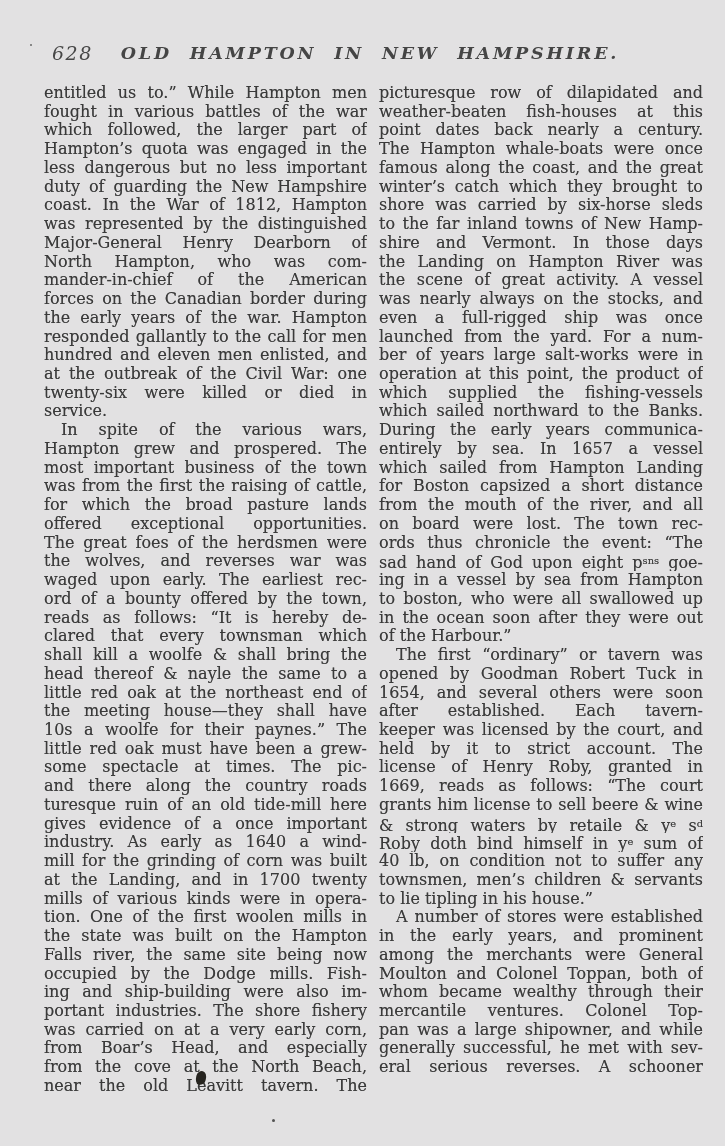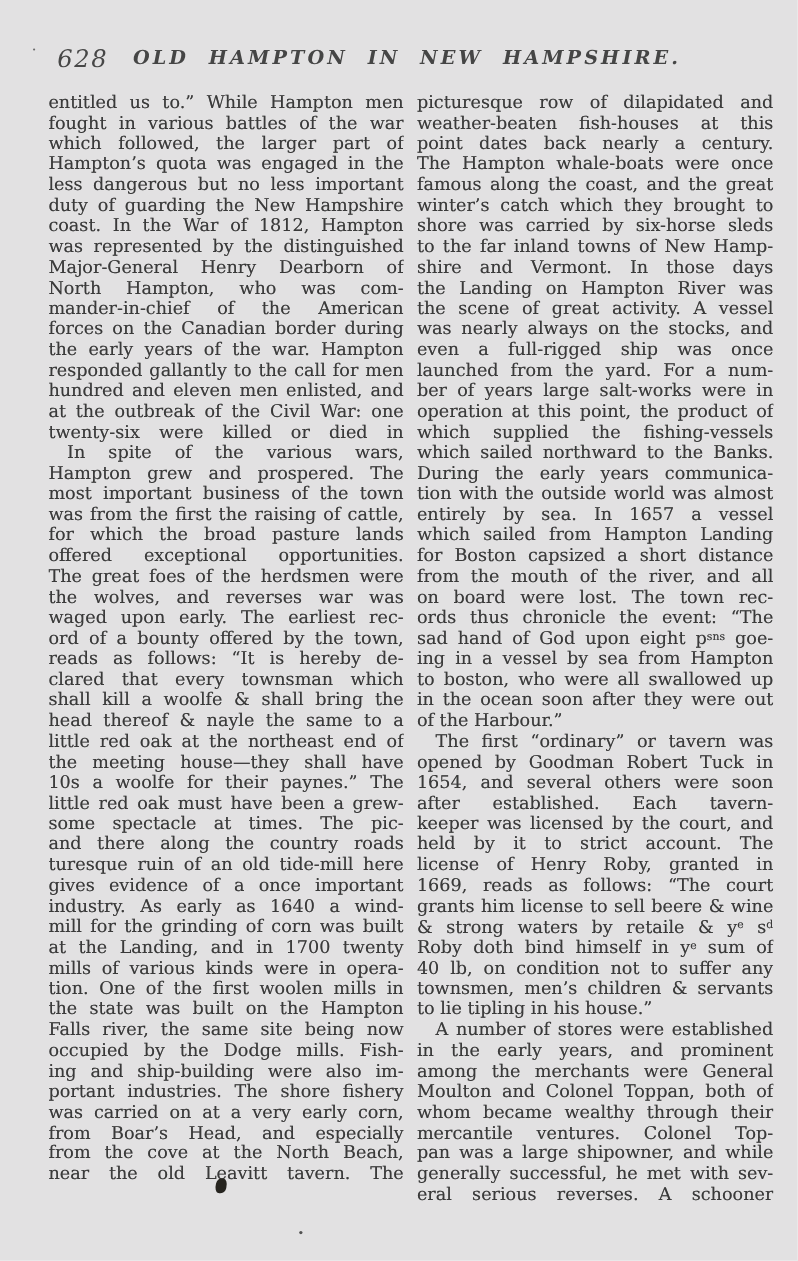--- a/index.html
+++ b/index.html
@@ -6,21 +6,21 @@
   .page{
     position:relative;
     width:725px;height:1146px;
     background:#e2e1e2;
     color:#3a3a3a;
     font-family:"DejaVu Serif","Liberation Serif",serif;
     overflow:hidden;
   }
   .pagenum{
     position:absolute;left:52px;top:42px;
-    font-style:italic;font-size:22px;letter-spacing:1.5px;
+    font-style:italic;font-size:19px;letter-spacing:1.5px;
     color:#474747;
   }
   .running-header{
     position:absolute;left:120px;top:43px;width:500px;
     text-align:center;white-space:nowrap;
     font-style:italic;font-size:17.5px;
     letter-spacing:2.8px;word-spacing:9px;
     color:#454545;
     font-weight:bold;
   }
@@ -73,20 +73,21 @@
       <div class="line">was represented by the distinguished</div>
       <div class="line">Major-General Henry Dearborn of</div>
       <div class="line">North Hampton, who was com-</div>
       <div class="line">mander-in-chief of the American</div>
       <div class="line">forces on the Canadian border during</div>
       <div class="line">the early years of the war. Hampton</div>
       <div class="line">responded gallantly to the call for men</div>
       <div class="line">hundred and eleven men enlisted, and</div>
       <div class="line">at the outbreak of the Civil War: one</div>
       <div class="line">twenty-six were killed or died in</div>
+      <div class="line endline">service.</div>
       <div class="line indent">In spite of the various wars,</div>
       <div class="line">Hampton grew and prospered. The</div>
       <div class="line">most important business of the town</div>
       <div class="line">was from the first the raising of cattle,</div>
       <div class="line">for which the broad pasture lands</div>
       <div class="line">offered exceptional opportunities.</div>
       <div class="line">The great foes of the herdsmen were</div>
       <div class="line">the wolves, and reverses war was</div>
       <div class="line">waged upon early. The earliest rec-</div>
       <div class="line">ord of a bounty offered by the town,</div>
@@ -130,21 +131,20 @@
       <div class="line">the Landing on Hampton River was</div>
       <div class="line">the scene of great activity. A vessel</div>
       <div class="line">was nearly always on the stocks, and</div>
       <div class="line">even a full-rigged ship was once</div>
       <div class="line">launched from the yard. For a num-</div>
       <div class="line">ber of years large salt-works were in</div>
       <div class="line">operation at this point, the product of</div>
       <div class="line">which supplied the fishing-vessels</div>
       <div class="line">which sailed northward to the Banks.</div>
       <div class="line">During the early years communica-</div>
-      <div class="line">tion with the outside world was almost</div>
       <div class="line">entirely by sea. In 1657 a vessel</div>
       <div class="line">which sailed from Hampton Landing</div>
       <div class="line">for Boston capsized a short distance</div>
       <div class="line">from the mouth of the river, and all</div>
       <div class="line">on board were lost. The town rec-</div>
       <div class="line">ords thus chronicle the event: “The</div>
       <div class="line">sad hand of God upon eight p<sup>sns</sup> goe-</div>
       <div class="line">ing in a vessel by sea from Hampton</div>
       <div class="line">to boston, who were all swallowed up</div>
       <div class="line">in the ocean soon after they were out</div>

